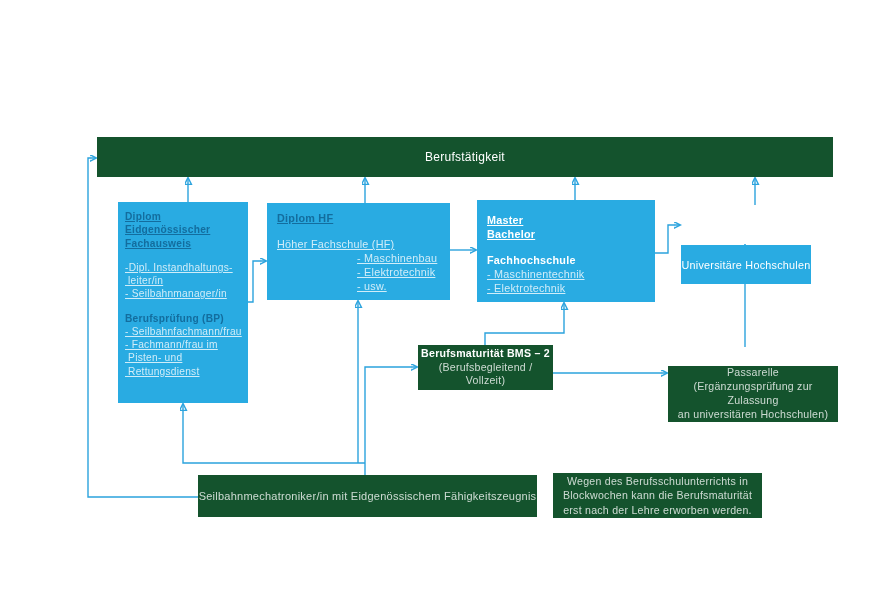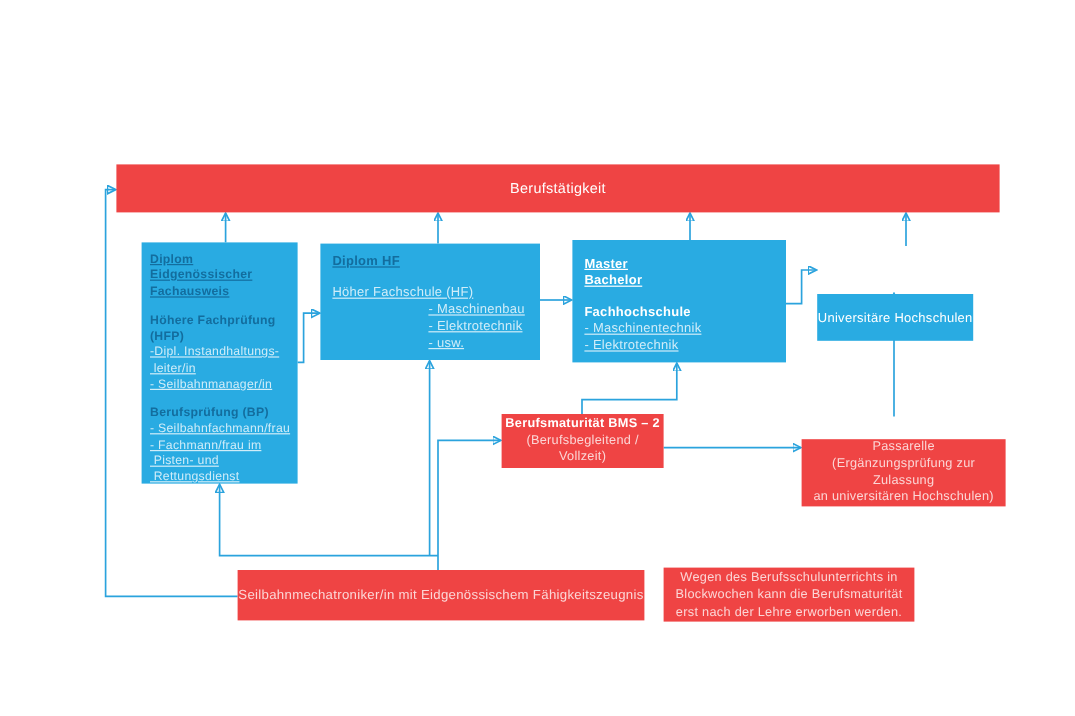--- a/index.html
+++ b/index.html
@@ -3,21 +3,21 @@
 <meta charset="utf-8">
 <style>
   html,body{margin:0;padding:0;background:#ffffff;}
   .canvas{
     position:relative;width:896px;height:597px;background:#ffffff;
     font-family:"Liberation Sans", sans-serif;color:#fff;overflow:hidden;
   }
   .wires{position:absolute;left:0;top:0;}
   .wires path{fill:none;stroke:#2ba3dd;stroke-width:1.4;}
   .box{position:absolute;box-sizing:border-box;overflow:hidden;letter-spacing:.25px;}
-  .dark{background:#ef4444;}
+  .dark{background:#14532d;}
   .light{background:#29abe2;}
   .center{display:flex;flex-direction:column;align-items:center;justify-content:center;text-align:center;}
   .pale{color:rgba(255,255,255,.78);}
   .u{text-decoration:underline;}
   .hd{color:#136d9e;font-weight:700;}
   .whd{color:#ffffff;font-weight:700;}
   .pre{white-space:pre;text-decoration:underline;}
   .gap{height:12px;}
   .sgap{height:11px;}
 
@@ -59,21 +59,20 @@
     <path d="M745,347 V245" marker-end="url(#ar)"></path>
   </svg>
 
   <div class="box dark bar center">
     <span>Berufstätigkeit</span>
   </div>
 
   <div class="box light fach">
     <div class="hd u">Diplom Eidgenössischer Fachausweis</div>
     <div class="sgap"></div>
-    <div class="hd">Höhere Fachprüfung (HFP)</div>
     <div class="pale pre">-Dipl. Instandhaltungs-</div>
     <div class="pale pre"> leiter/in</div>
     <div class="pale pre">- Seilbahnmanager/in</div>
     <div class="sgap"></div>
     <div class="hd">Berufsprüfung (BP)</div>
     <div class="pale pre">- Seilbahnfachmann/frau</div>
     <div class="pale pre">- Fachmann/frau im</div>
     <div class="pale pre"> Pisten- und</div>
     <div class="pale pre"> Rettungsdienst</div>
 

